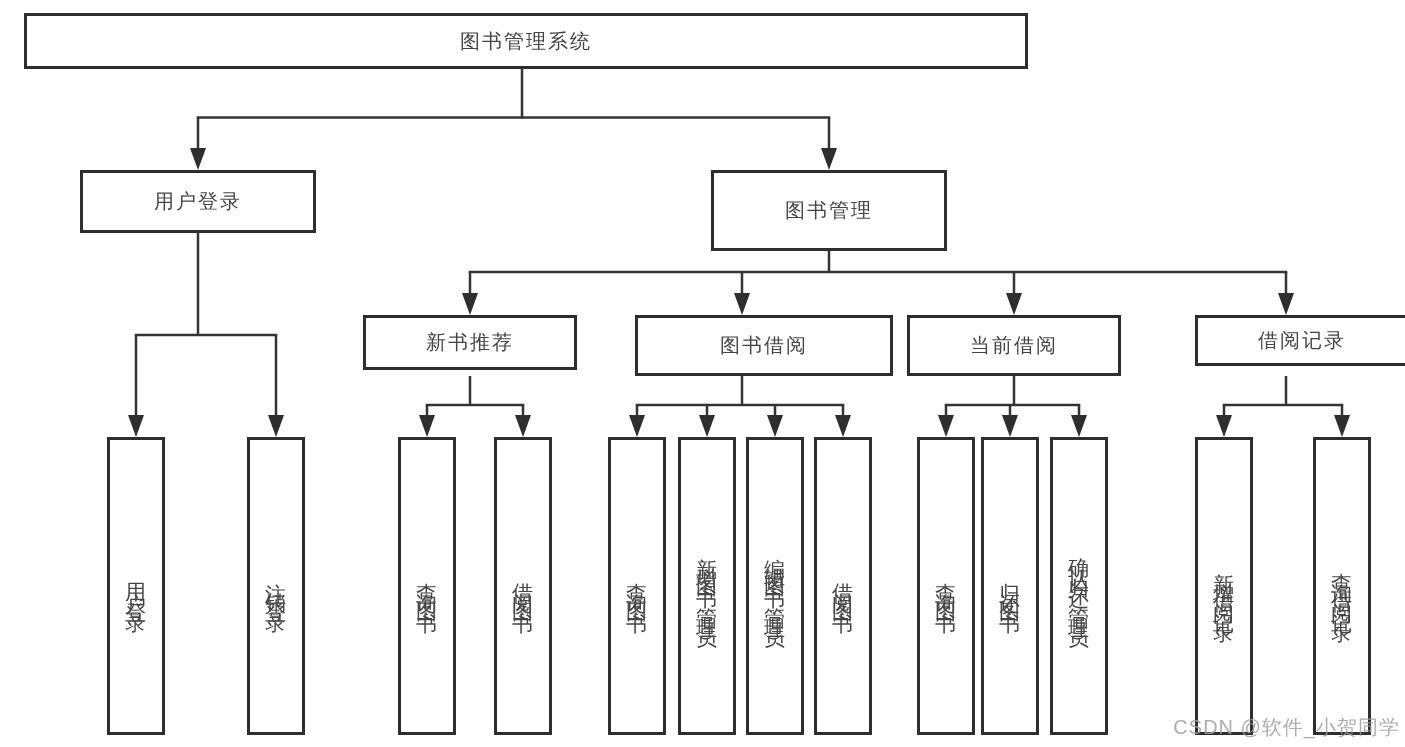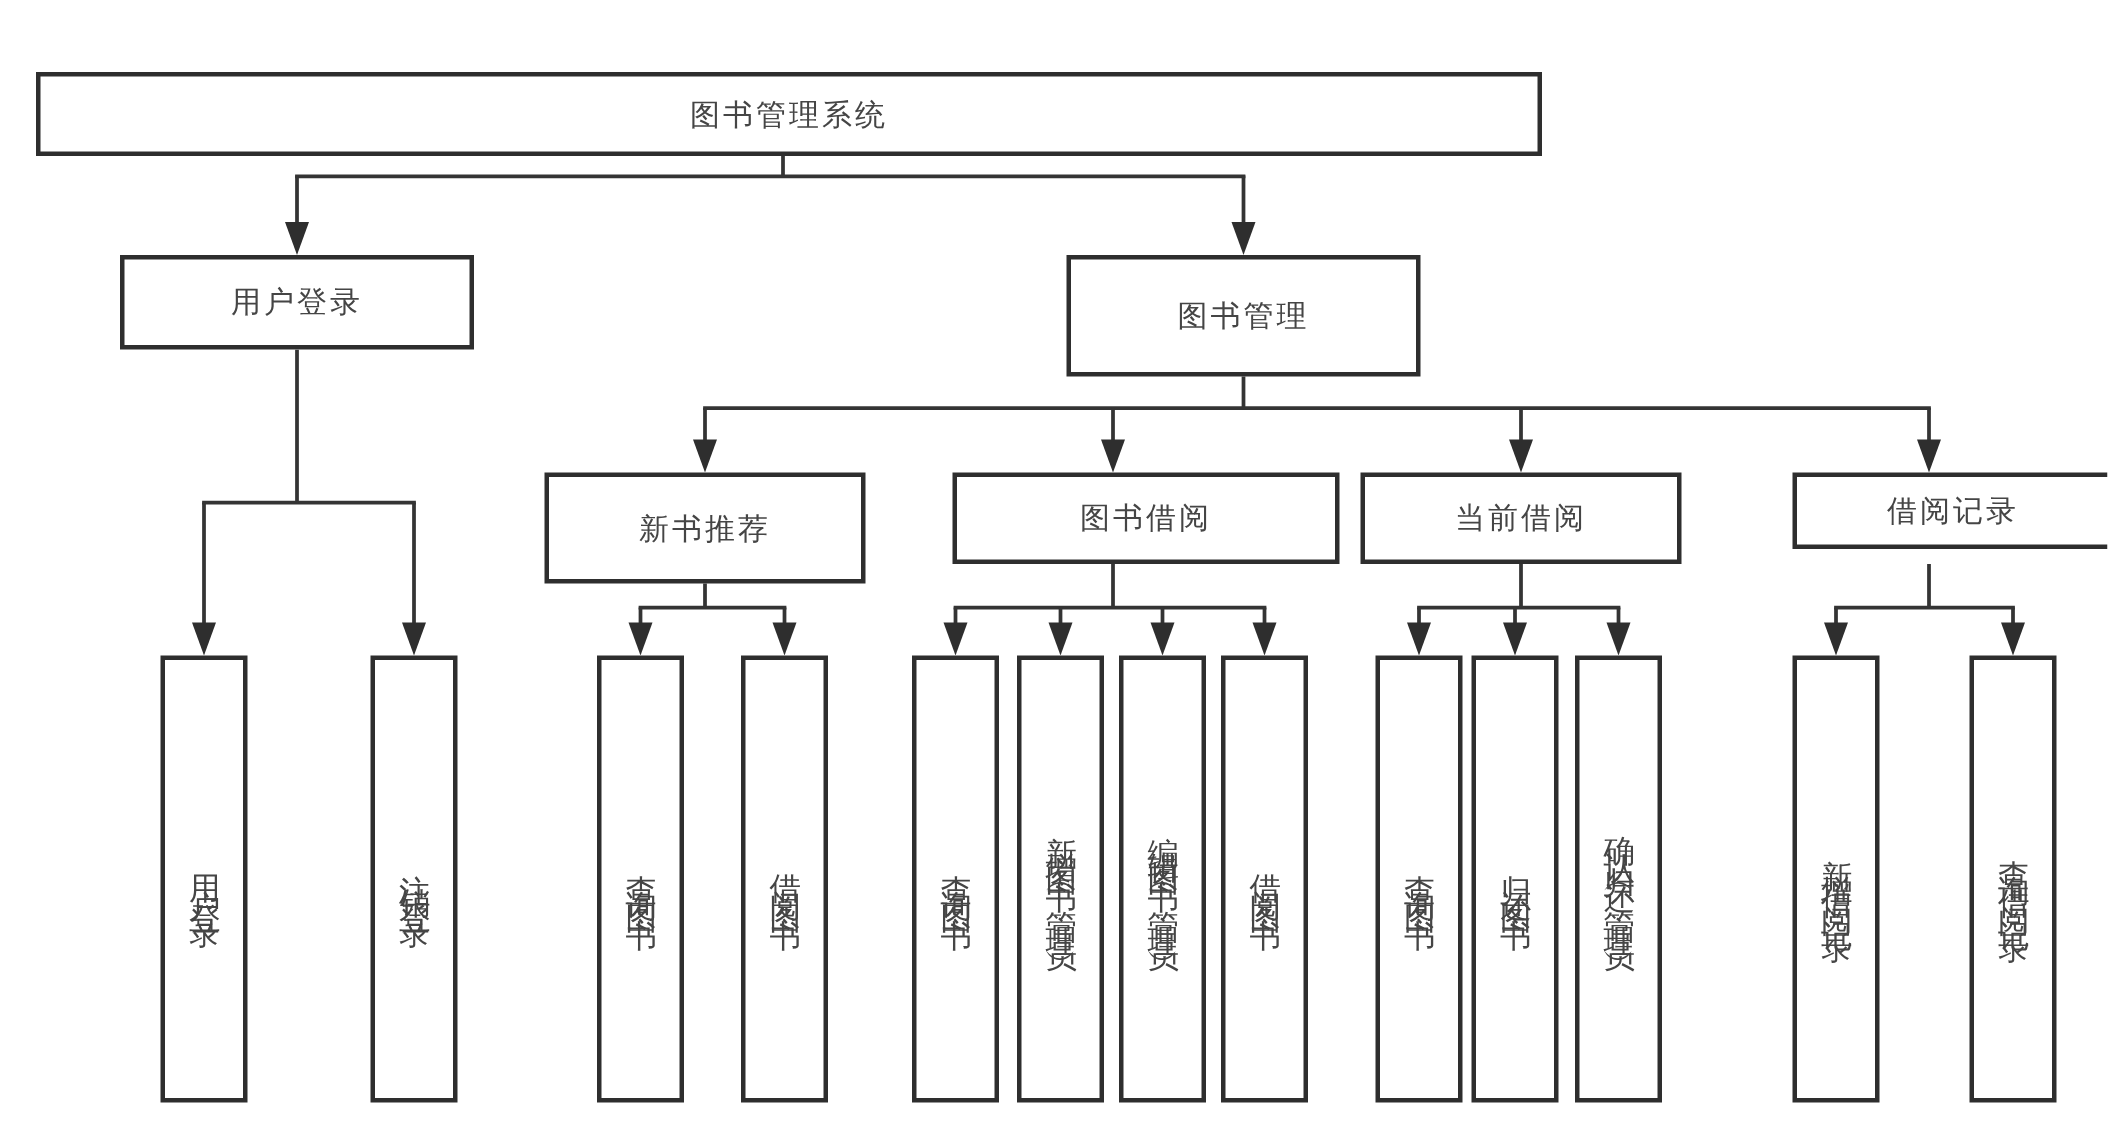--- a/index.html
+++ b/index.html
@@ -41,24 +41,24 @@
   .v-lbl {
     writing-mode: vertical-rl;
     text-orientation: mixed;
     font-size: 21px;
     letter-spacing: 10px;
     line-height: 1;
     white-space: nowrap;
     color: #454545;
   }
   
-  .n-root   { left:24px;  top:13px;  width:1004px; height:56px;margin-top:35px; }
+  .n-root   { left:24px;  top:13px;  width:1004px; height:56px; }
   .n-ulogin { left:80px;  top:170px; width:236px;  height:63px; }
   .n-bmgmt  { left:711px; top:170px; width:236px;  height:81px; }
-  .n-l3a { left:363px;  top:315px; width:214px; height:74px; }
+  .n-l3a { left:363px;  top:315px; width:214px; height:55px; }
   .n-l3b { left:635px;  top:315px; width:258px; height:61px; }
   .n-l3c { left:907px;  top:315px; width:214px; height:61px; }
   .n-l3d { left:1195px; top:315px; width:214px; height:51px; }
   .leaf { top:437px; width:58px; height:298px; }
   .lf-u1  { left:107px; }
   .lf-u2  { left:247px; }
   .lf-r1  { left:398px; }
   .lf-r2  { left:494px; }
   .lf-b1  { left:608px; }
   .lf-b2  { left:678px; }
@@ -222,14 +222,15 @@
     <span class="v-lbl">确认归还（管理员）</span>
   </div>
 
   <div class="box leaf lf-d1">
     <span class="v-lbl">新增借阅记录</span>
   </div>
   <div class="box leaf lf-d2">
     <span class="v-lbl">查询借阅记录</span>
   </div>
 
+  <div id="watermark">CSDN @软件_小贺同学</div>
 
 </div>
 
 </body></html>

